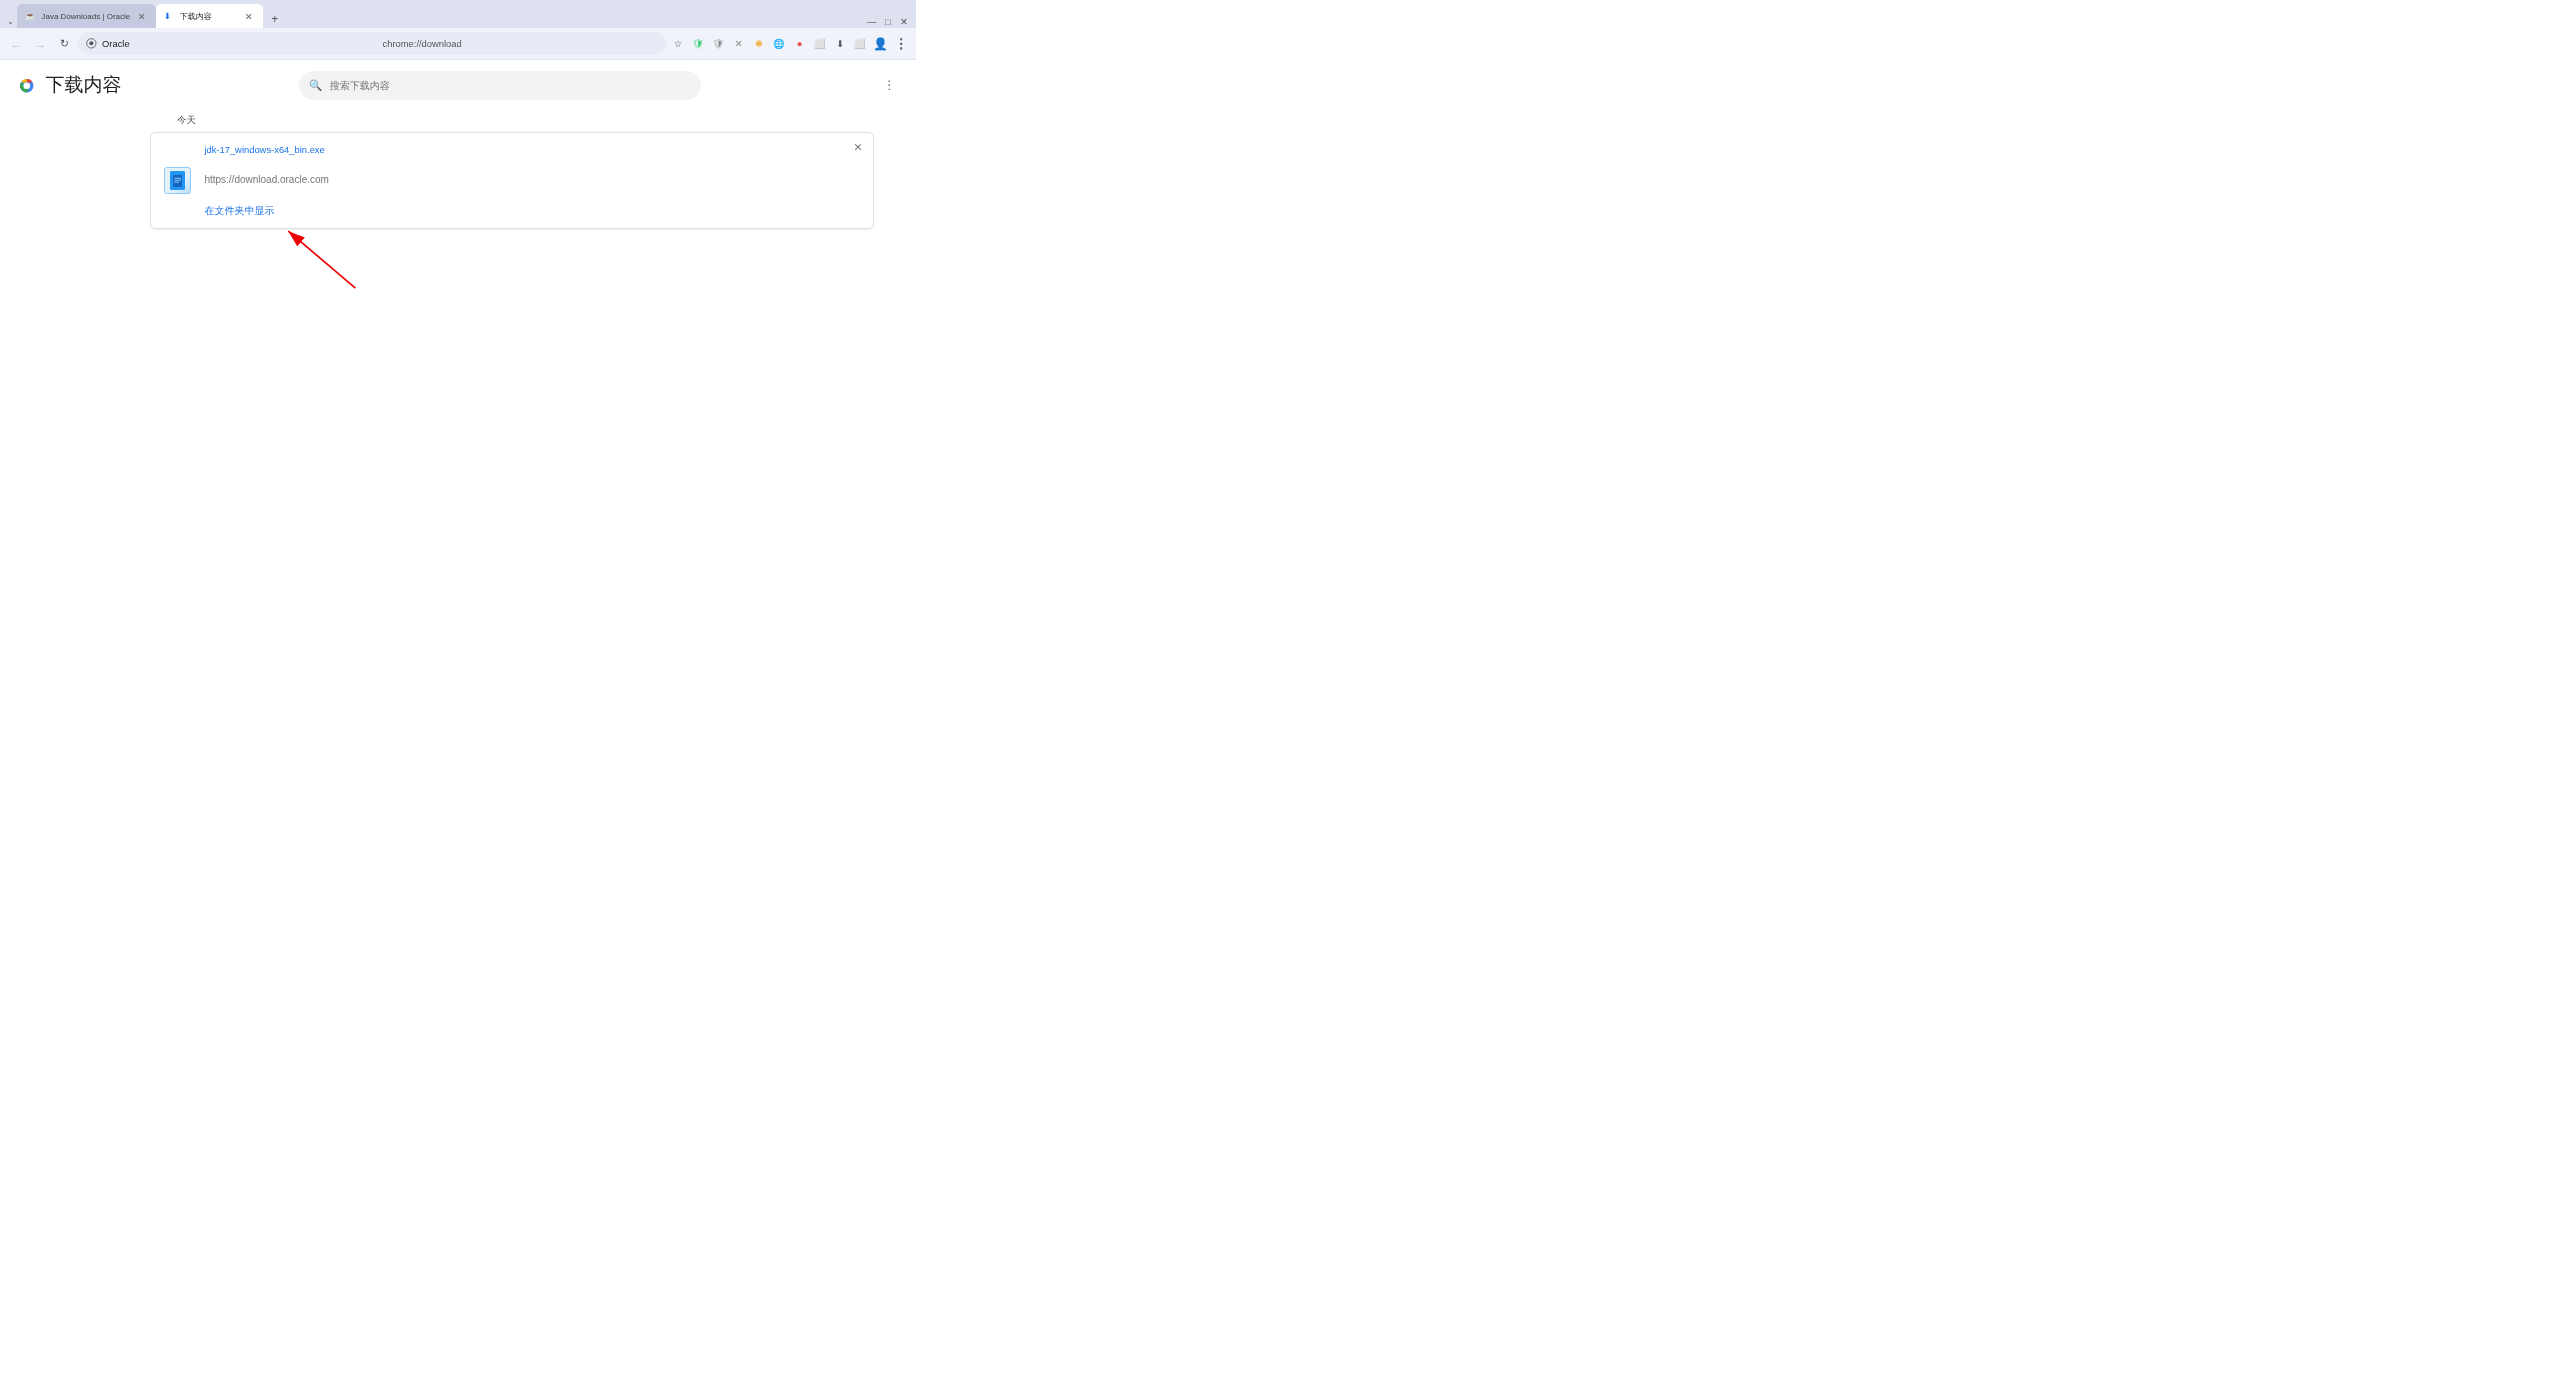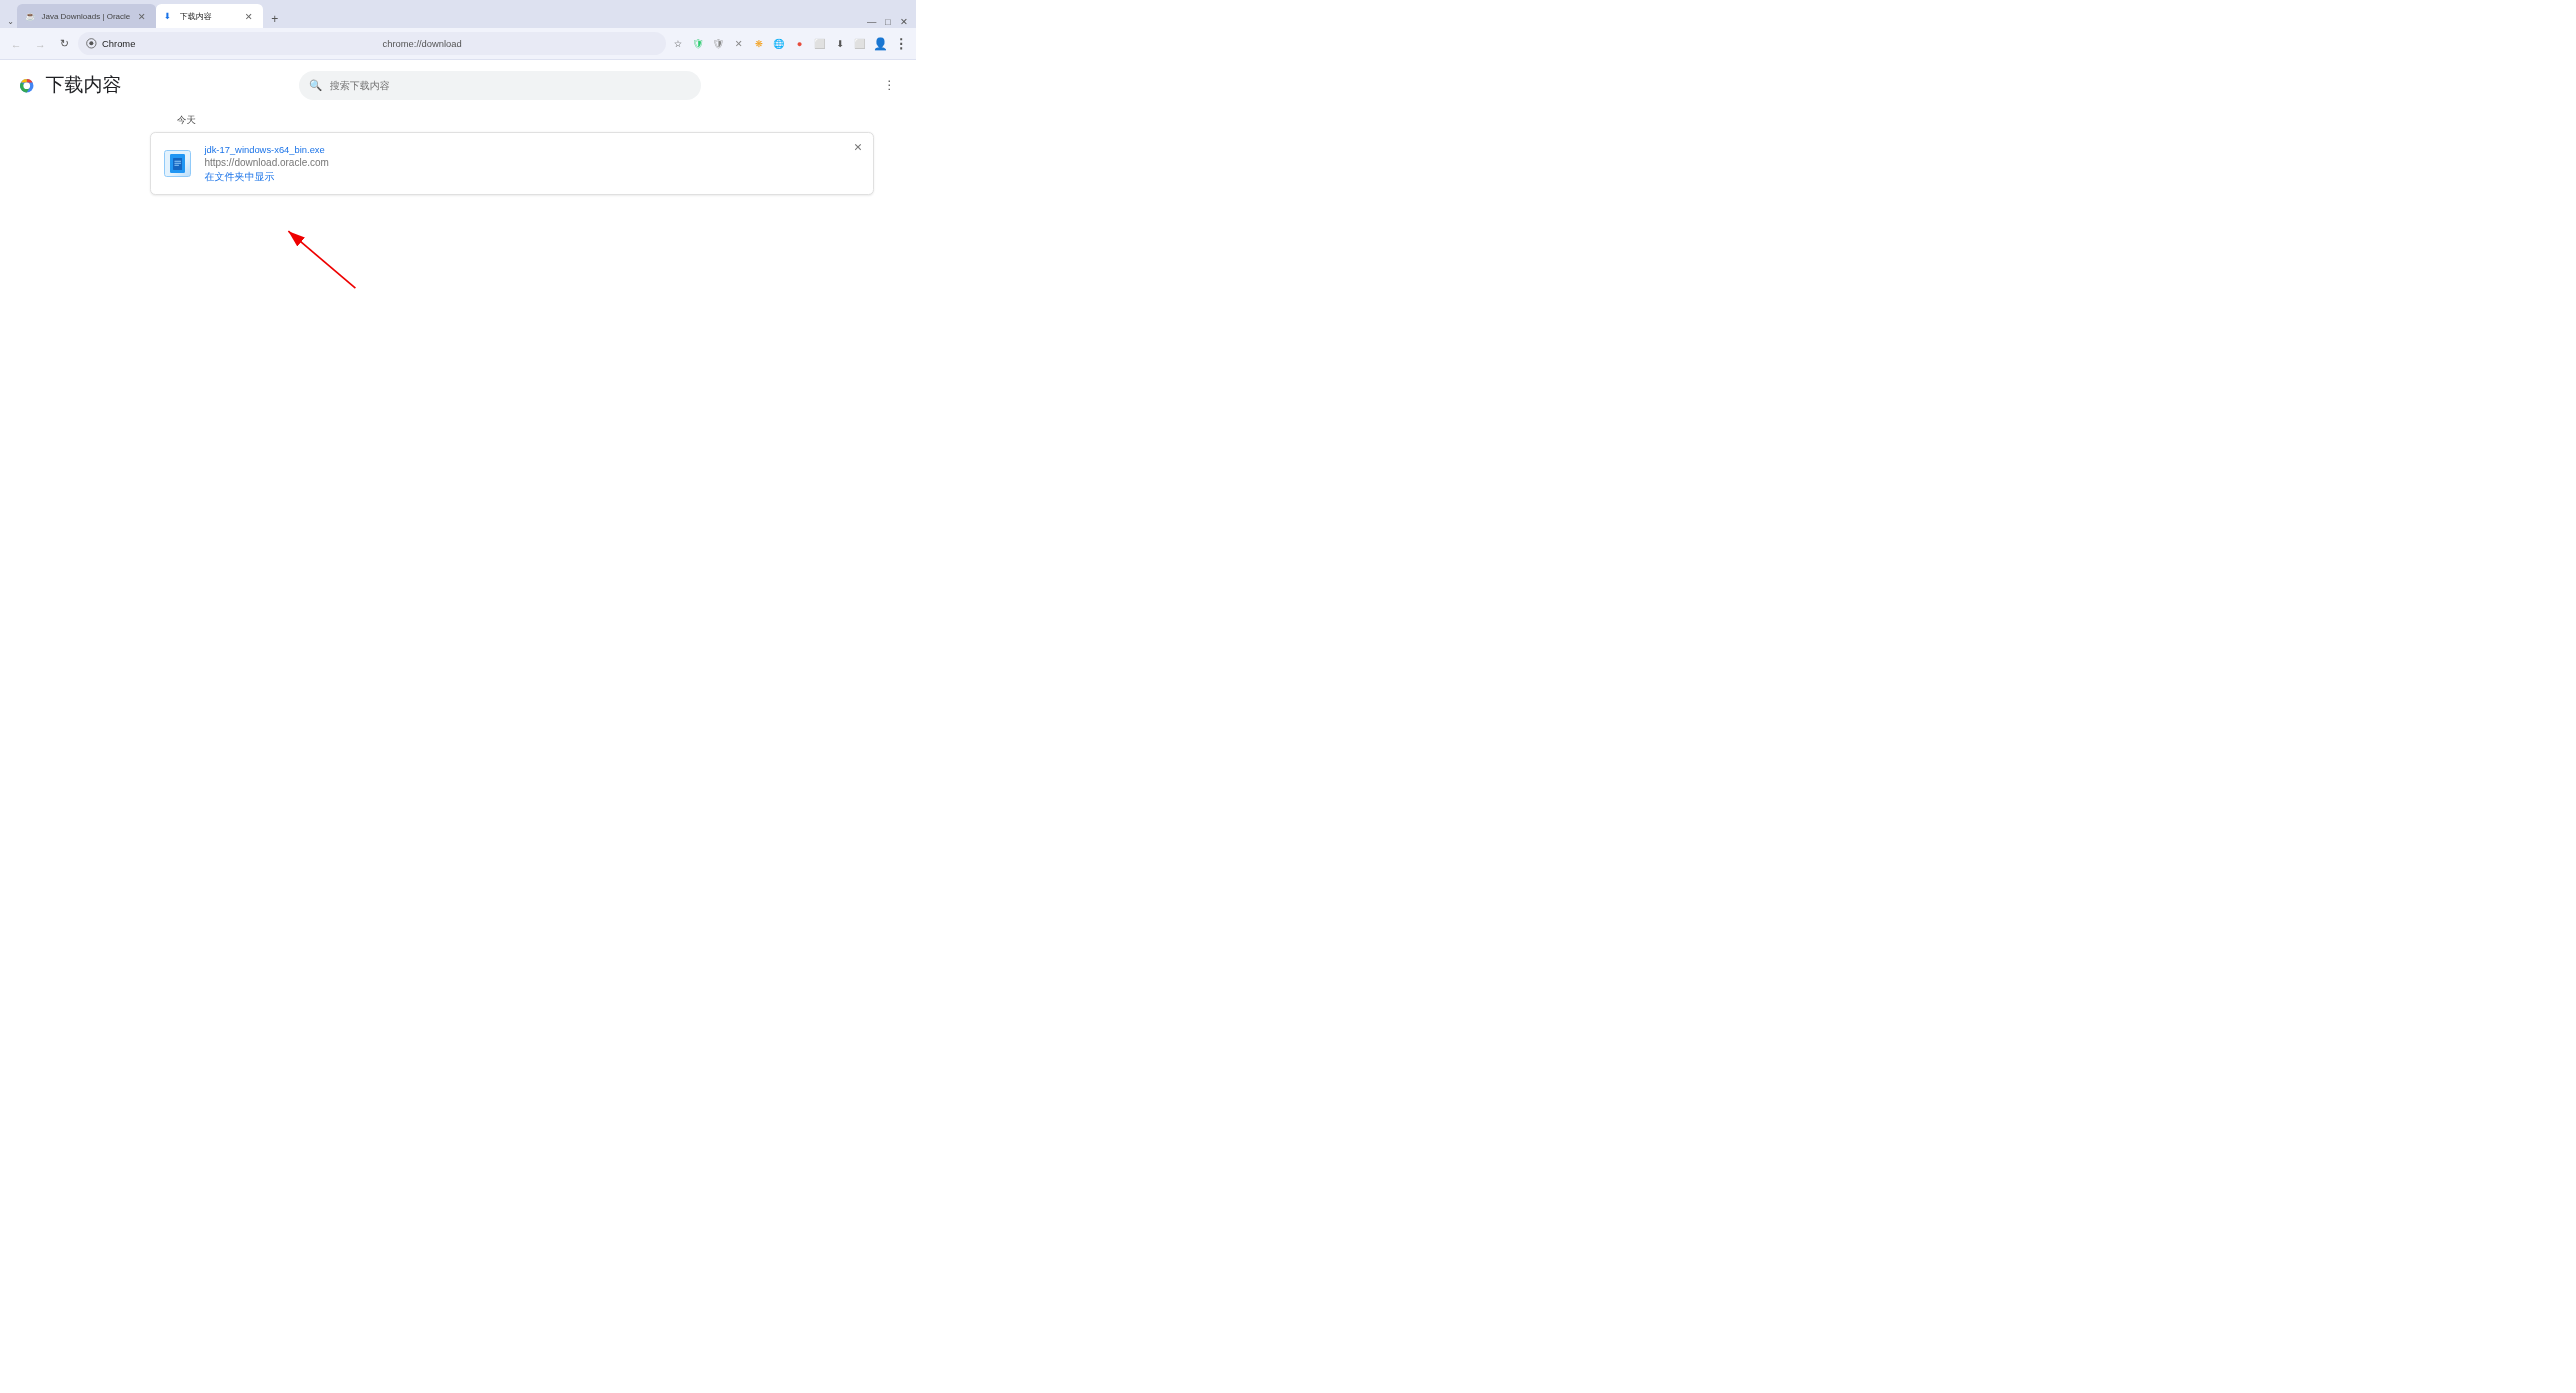--- a/index.html
+++ b/index.html
@@ -283,21 +283,21 @@
       background: #2196f3;
       border-radius: 1.3px;
       display: flex;
       align-items: center;
       justify-content: center;
     }
     .download-info {
       flex: 1;
       display: flex;
       flex-direction: column;
-      gap: 2px;
+      gap: 19px;
     }
     .download-filename {
       font-size: 9.4px;
       color: #1a73e8;
       text-decoration: none;
       cursor: pointer;
     }
     .download-source {
       font-size: 10px;
       color: #777;
@@ -374,21 +374,21 @@
     <div class="nav-btn disabled">←</div>
     <div class="nav-btn disabled">→</div>
     <div class="nav-btn">↻</div>
     <div class="address-input-wrap">
       <div class="address-icon">
         <svg width="10.7" height="10.7" viewBox="0 0 16 16">
           <circle cx="8" cy="8" r="7" fill="none" stroke="#555" stroke-width="1.2"></circle>
           <circle cx="8" cy="8" r="3" fill="#555"></circle>
         </svg>
       </div>
-      <span class="address-text">Chrome</span>
+      <span class="address-text">Oracle</span>
       <span class="address-text" style="color:#555;">chrome://download</span>
     </div>
     <div class="toolbar-icons">
       <div class="toolbar-icon">☆</div>
       <div class="toolbar-icon" style="color:#2ecc71;">🛡</div>
       <div class="toolbar-icon" style="color:#888;">🛡</div>
       <div class="toolbar-icon" style="color:#888;">✕</div>
       <div class="toolbar-icon" style="color:#f39c12;">❋</div>
       <div class="toolbar-icon" style="color:#2980b9;">🌐</div>
       <div class="toolbar-icon" style="color:#e74c3c;">●</div>

